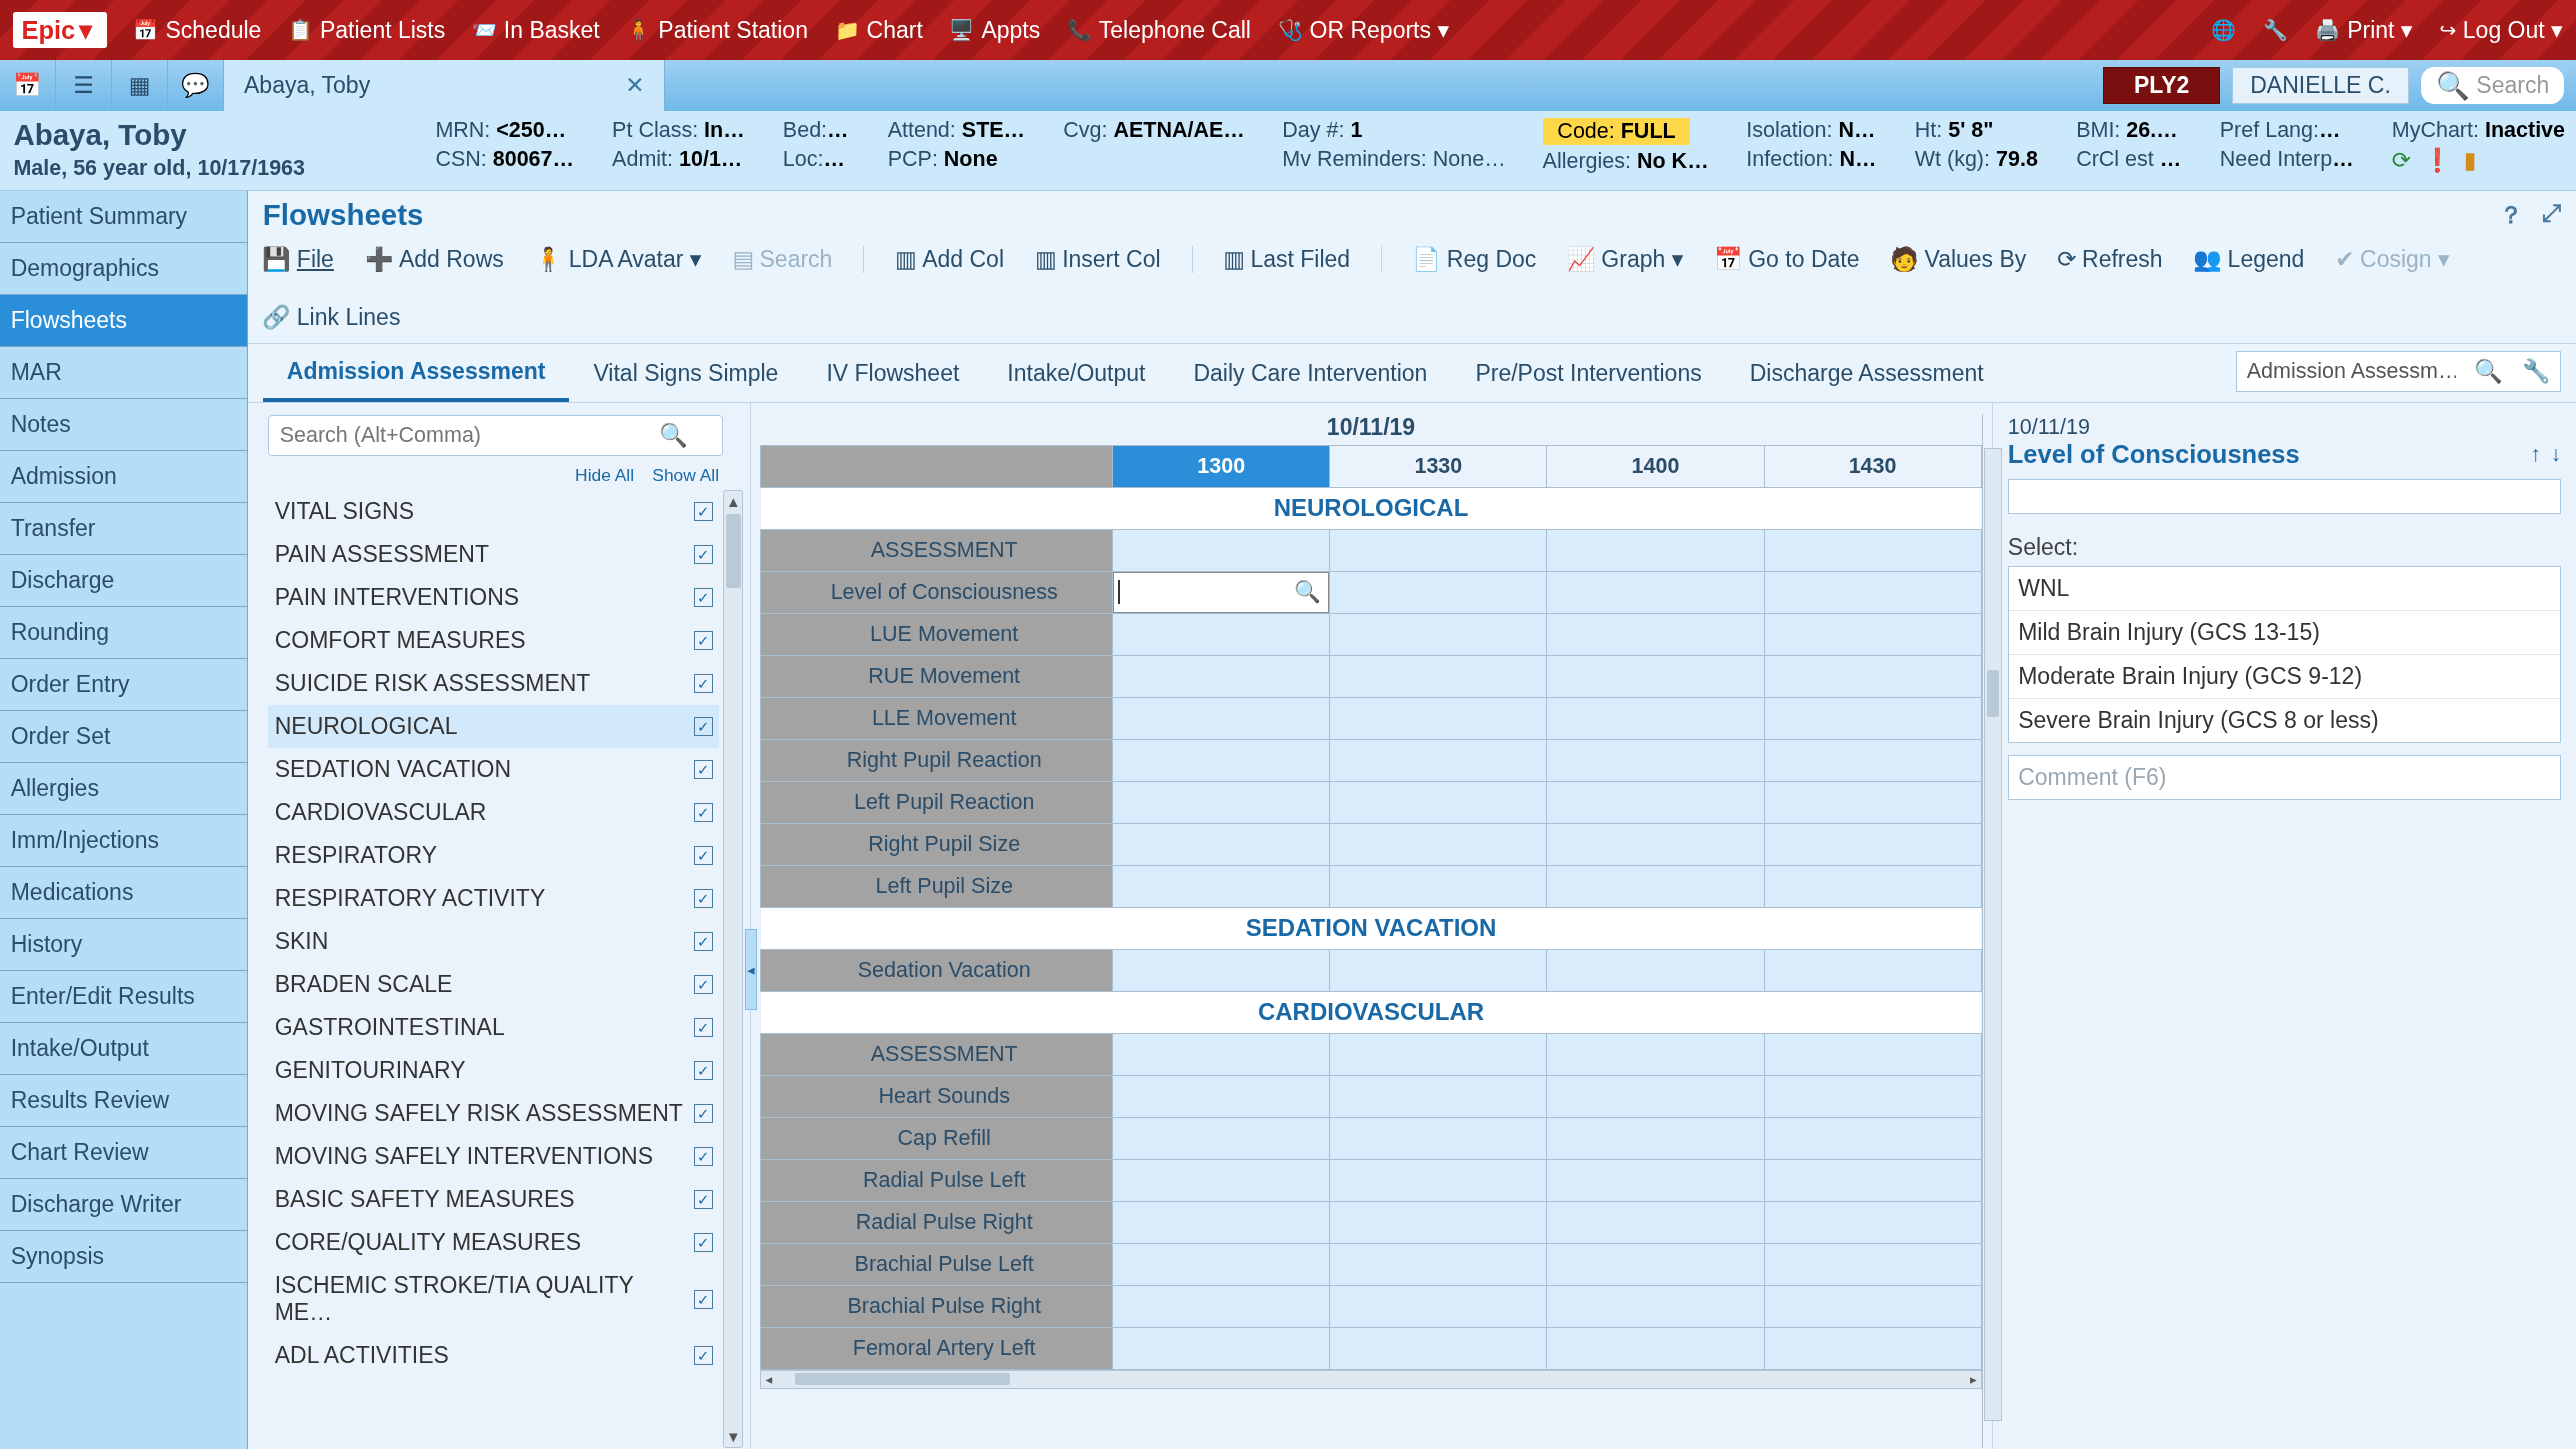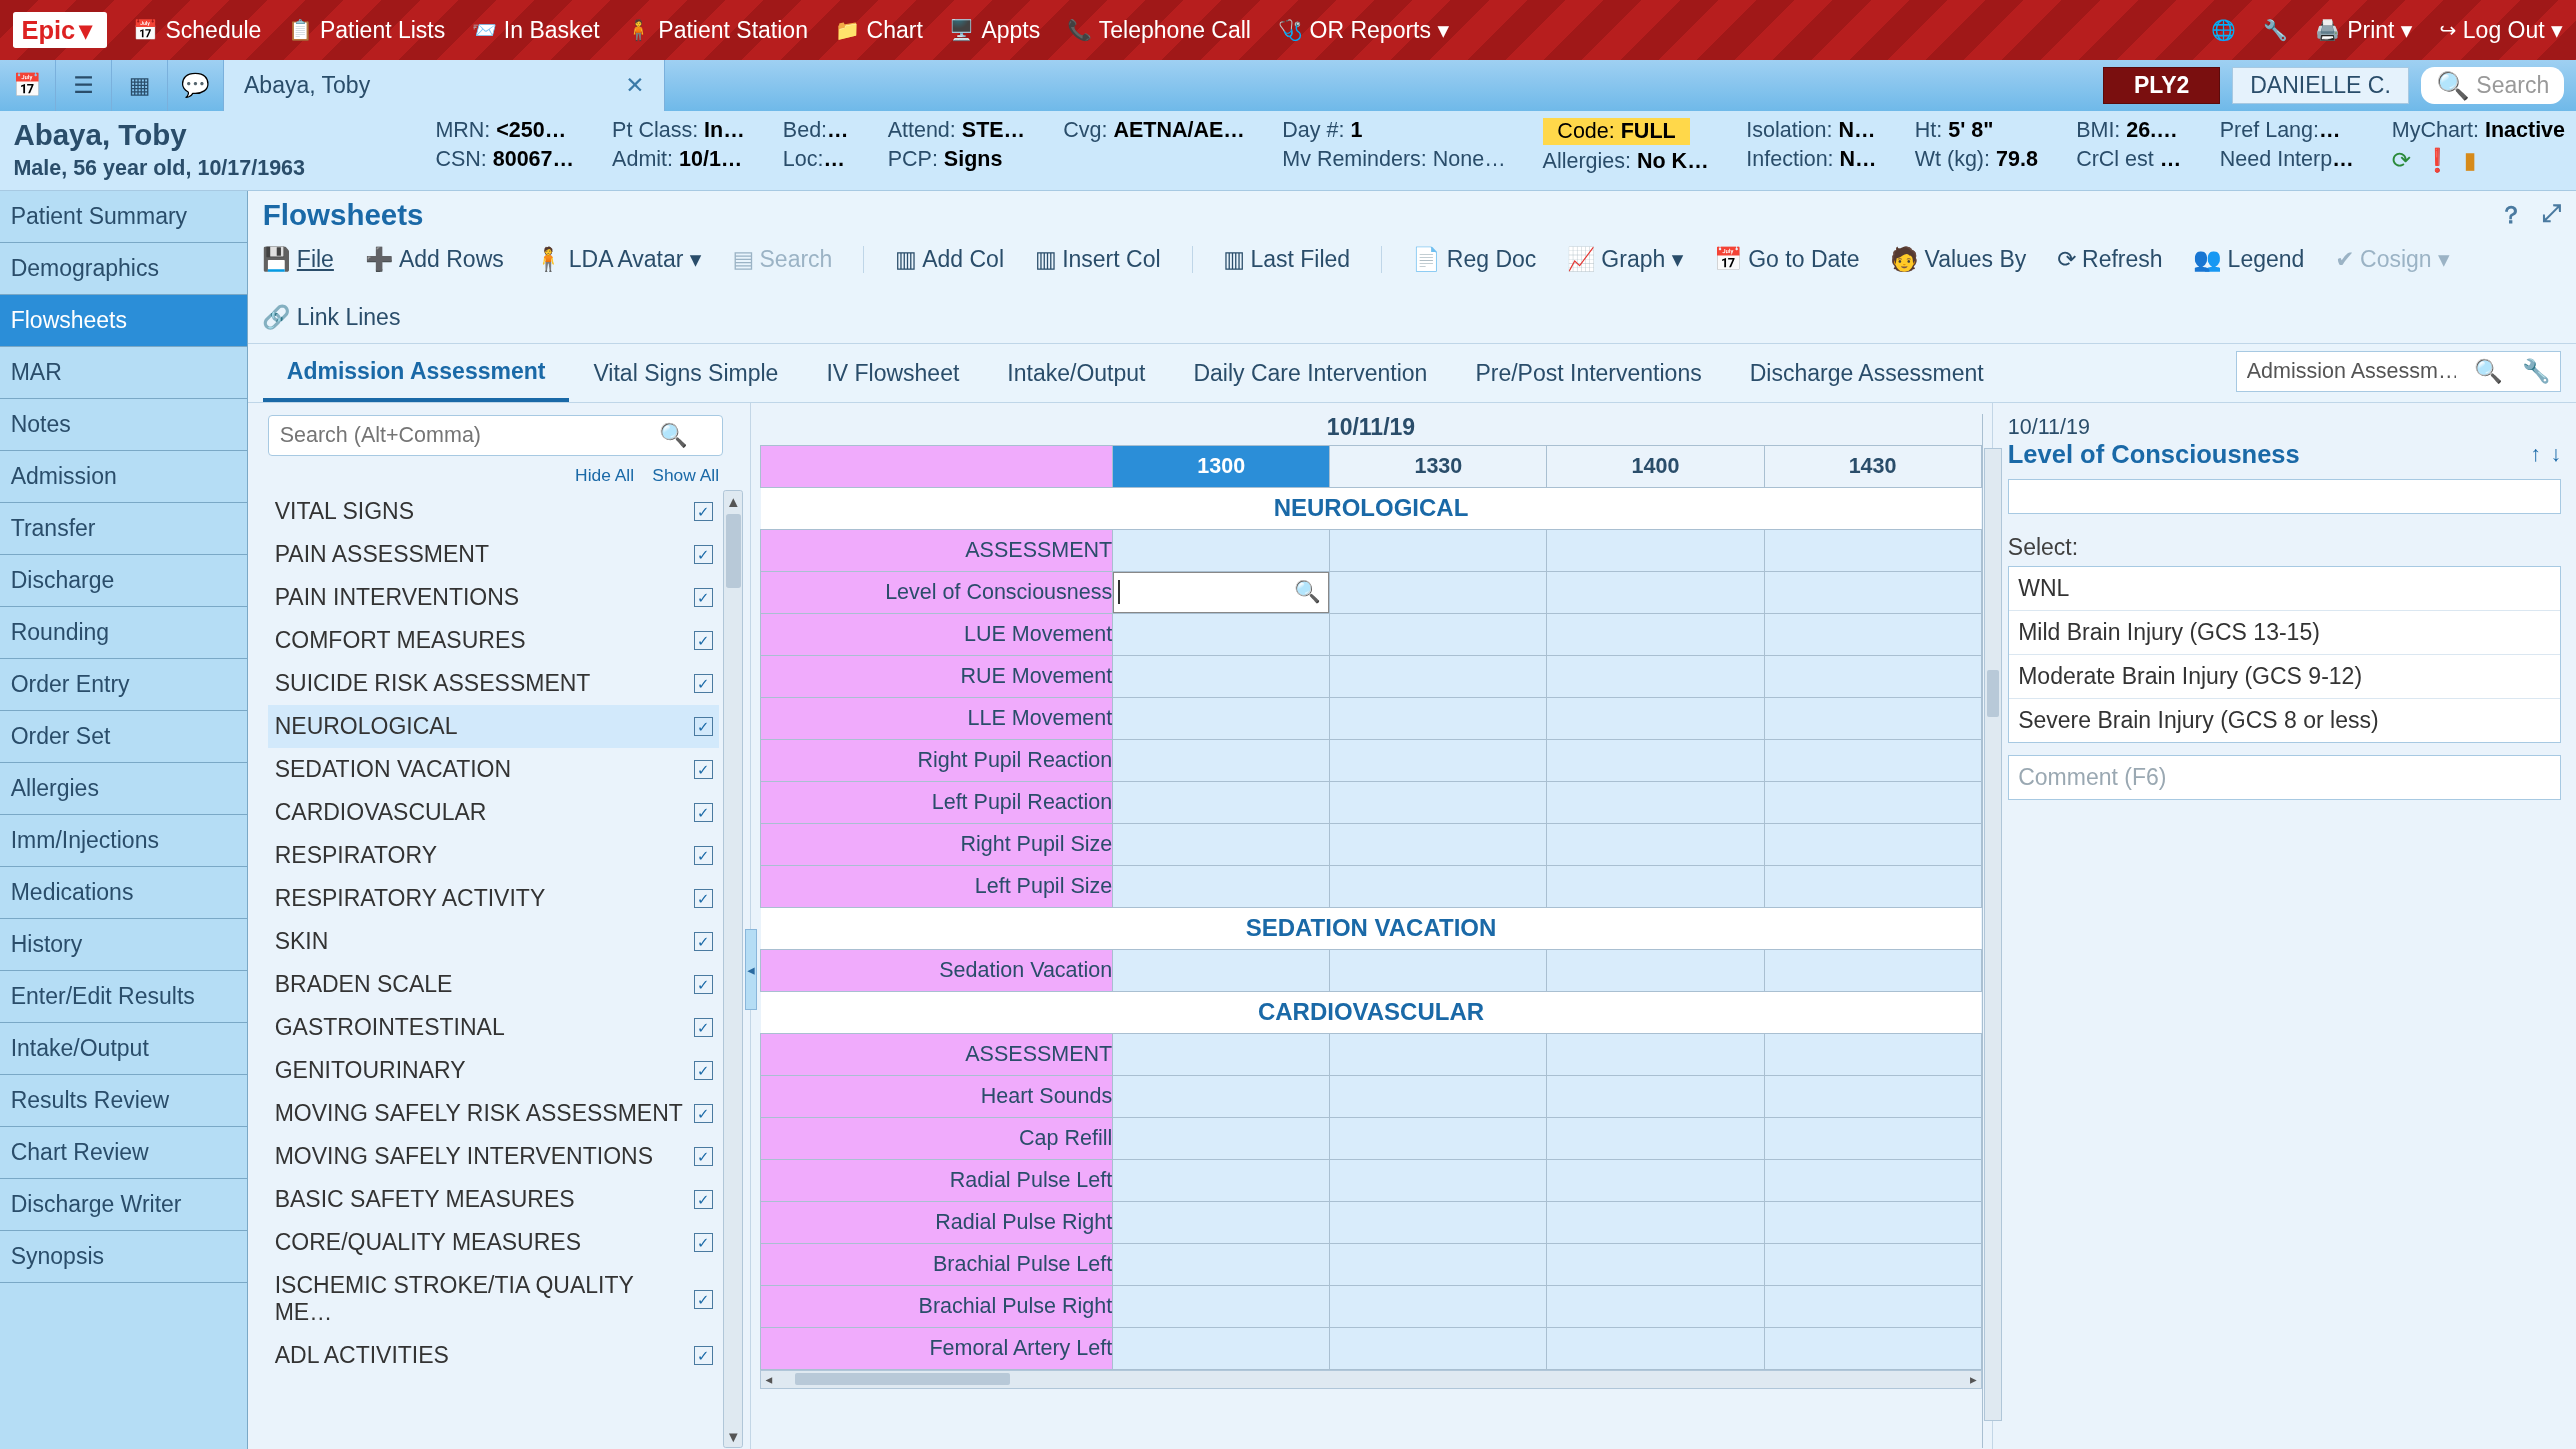--- a/index.html
+++ b/index.html
@@ -85,21 +85,21 @@
 .grid-pane .collapse-l { left:-6px;} .grid-pane .collapse-r { right:-6px;}
 .date-hdr { text-align:center; font-weight:bold; color:#2a4d6a; padding-bottom:4px;}
 .grid-wrap { flex:1; position:relative; min-height:0; border-right:0.7px solid #a9bfd1;}
 .grid-wrap .vscroll { position:absolute; right:-20px; top:34px; bottom:27px; width:17.4px; background:#dfe9f1; border:0.7px solid #b0c6d8;}
 .grid-wrap .vscroll .th { width:12px; height:47px; background:#b8c9d8; margin:221px auto 0; border-radius:2px;}
 .grid-wrap .hscroll { height:19px; background:#dfe9f1; border:0.7px solid #b0c6d8; display:flex; align-items:center;}
 .grid-wrap .hscroll .th { height:12px; width:215px; background:#b8c9d8; border-radius:2px; margin-left:19px;}
 .grid-wrap .hscroll .arr { padding:0 4px; font-size:13.4px; color:#555;}
 table.grid { border-collapse:collapse; width:100%; }
 table.grid th, table.grid td { border:0.7px solid #a9bfd1; height:42px; font-size:21.5px; color:#2a4d6a; }
-table.grid th.rowhdr { width:282px; text-align:right; padding-left:14.8px; font-weight:normal; background:#f0abfc;}
+table.grid th.rowhdr { width:282px; text-align:center; padding-left:14.8px; font-weight:normal; background:#a3a3a3;}
 table.grid th.rowhdr.sub { padding-left:14.8px;}
 table.grid tr.section td { background:#fff; text-align:center; color:#1a69a7; font-weight:bold; font-size:24px; border-left:none; border-right:none;}
 table.grid thead th { background:#eaf3fb; }
 table.grid thead th.timecol { width:174px; text-align:center;}
 table.grid thead th.timecol.sel { background:#2b8ed8; color:#fff;}
 table.grid td.cell { background:#d9ecfb; }
 table.grid td.cell.edit { background:#fff; padding:0;}
 table.grid td.cell.edit .inbox { display:flex; align-items:center; height:100%; border:1.3px solid #888;}
 table.grid td.cell.edit .inbox span.cursor { width:1.3px; height:24px; background:#333; margin-left:4px;}
 table.grid td.cell.edit .inbox .mag { margin-left:auto; padding-right:6.7px; color:#666;}
@@ -199,21 +199,21 @@
   <div class="col">
     <div class="kv"><span>Pt Class:</span> <b>In…</b></div>
     <div class="kv"><span>Admit:</span> <b>10/1…</b></div>
   </div>
   <div class="col">
     <div class="kv"><span>Bed:</span><b>…</b></div>
     <div class="kv"><span>Loc:</span><b>…</b></div>
   </div>
   <div class="col">
     <div class="kv"><span>Attend:</span> <b>STE…</b></div>
-    <div class="kv"><span>PCP:</span> <b>Signs</b></div>
+    <div class="kv"><span>PCP:</span> <b>None</b></div>
   </div>
   <div class="col">
     <div class="kv"><span>Cvg:</span> <b>AETNA/AE…</b></div>
   </div>
   <div class="col">
     <div class="kv"><span>Day #:</span> <b>1</b></div>
     <div class="kv"><span>Mv Reminders:</span> <span>None…</span></div>
   </div>
   <div class="col">
     <div class="kv"><span class="code-pill"><span>Code:</span> <b>FULL</b></span></div>

